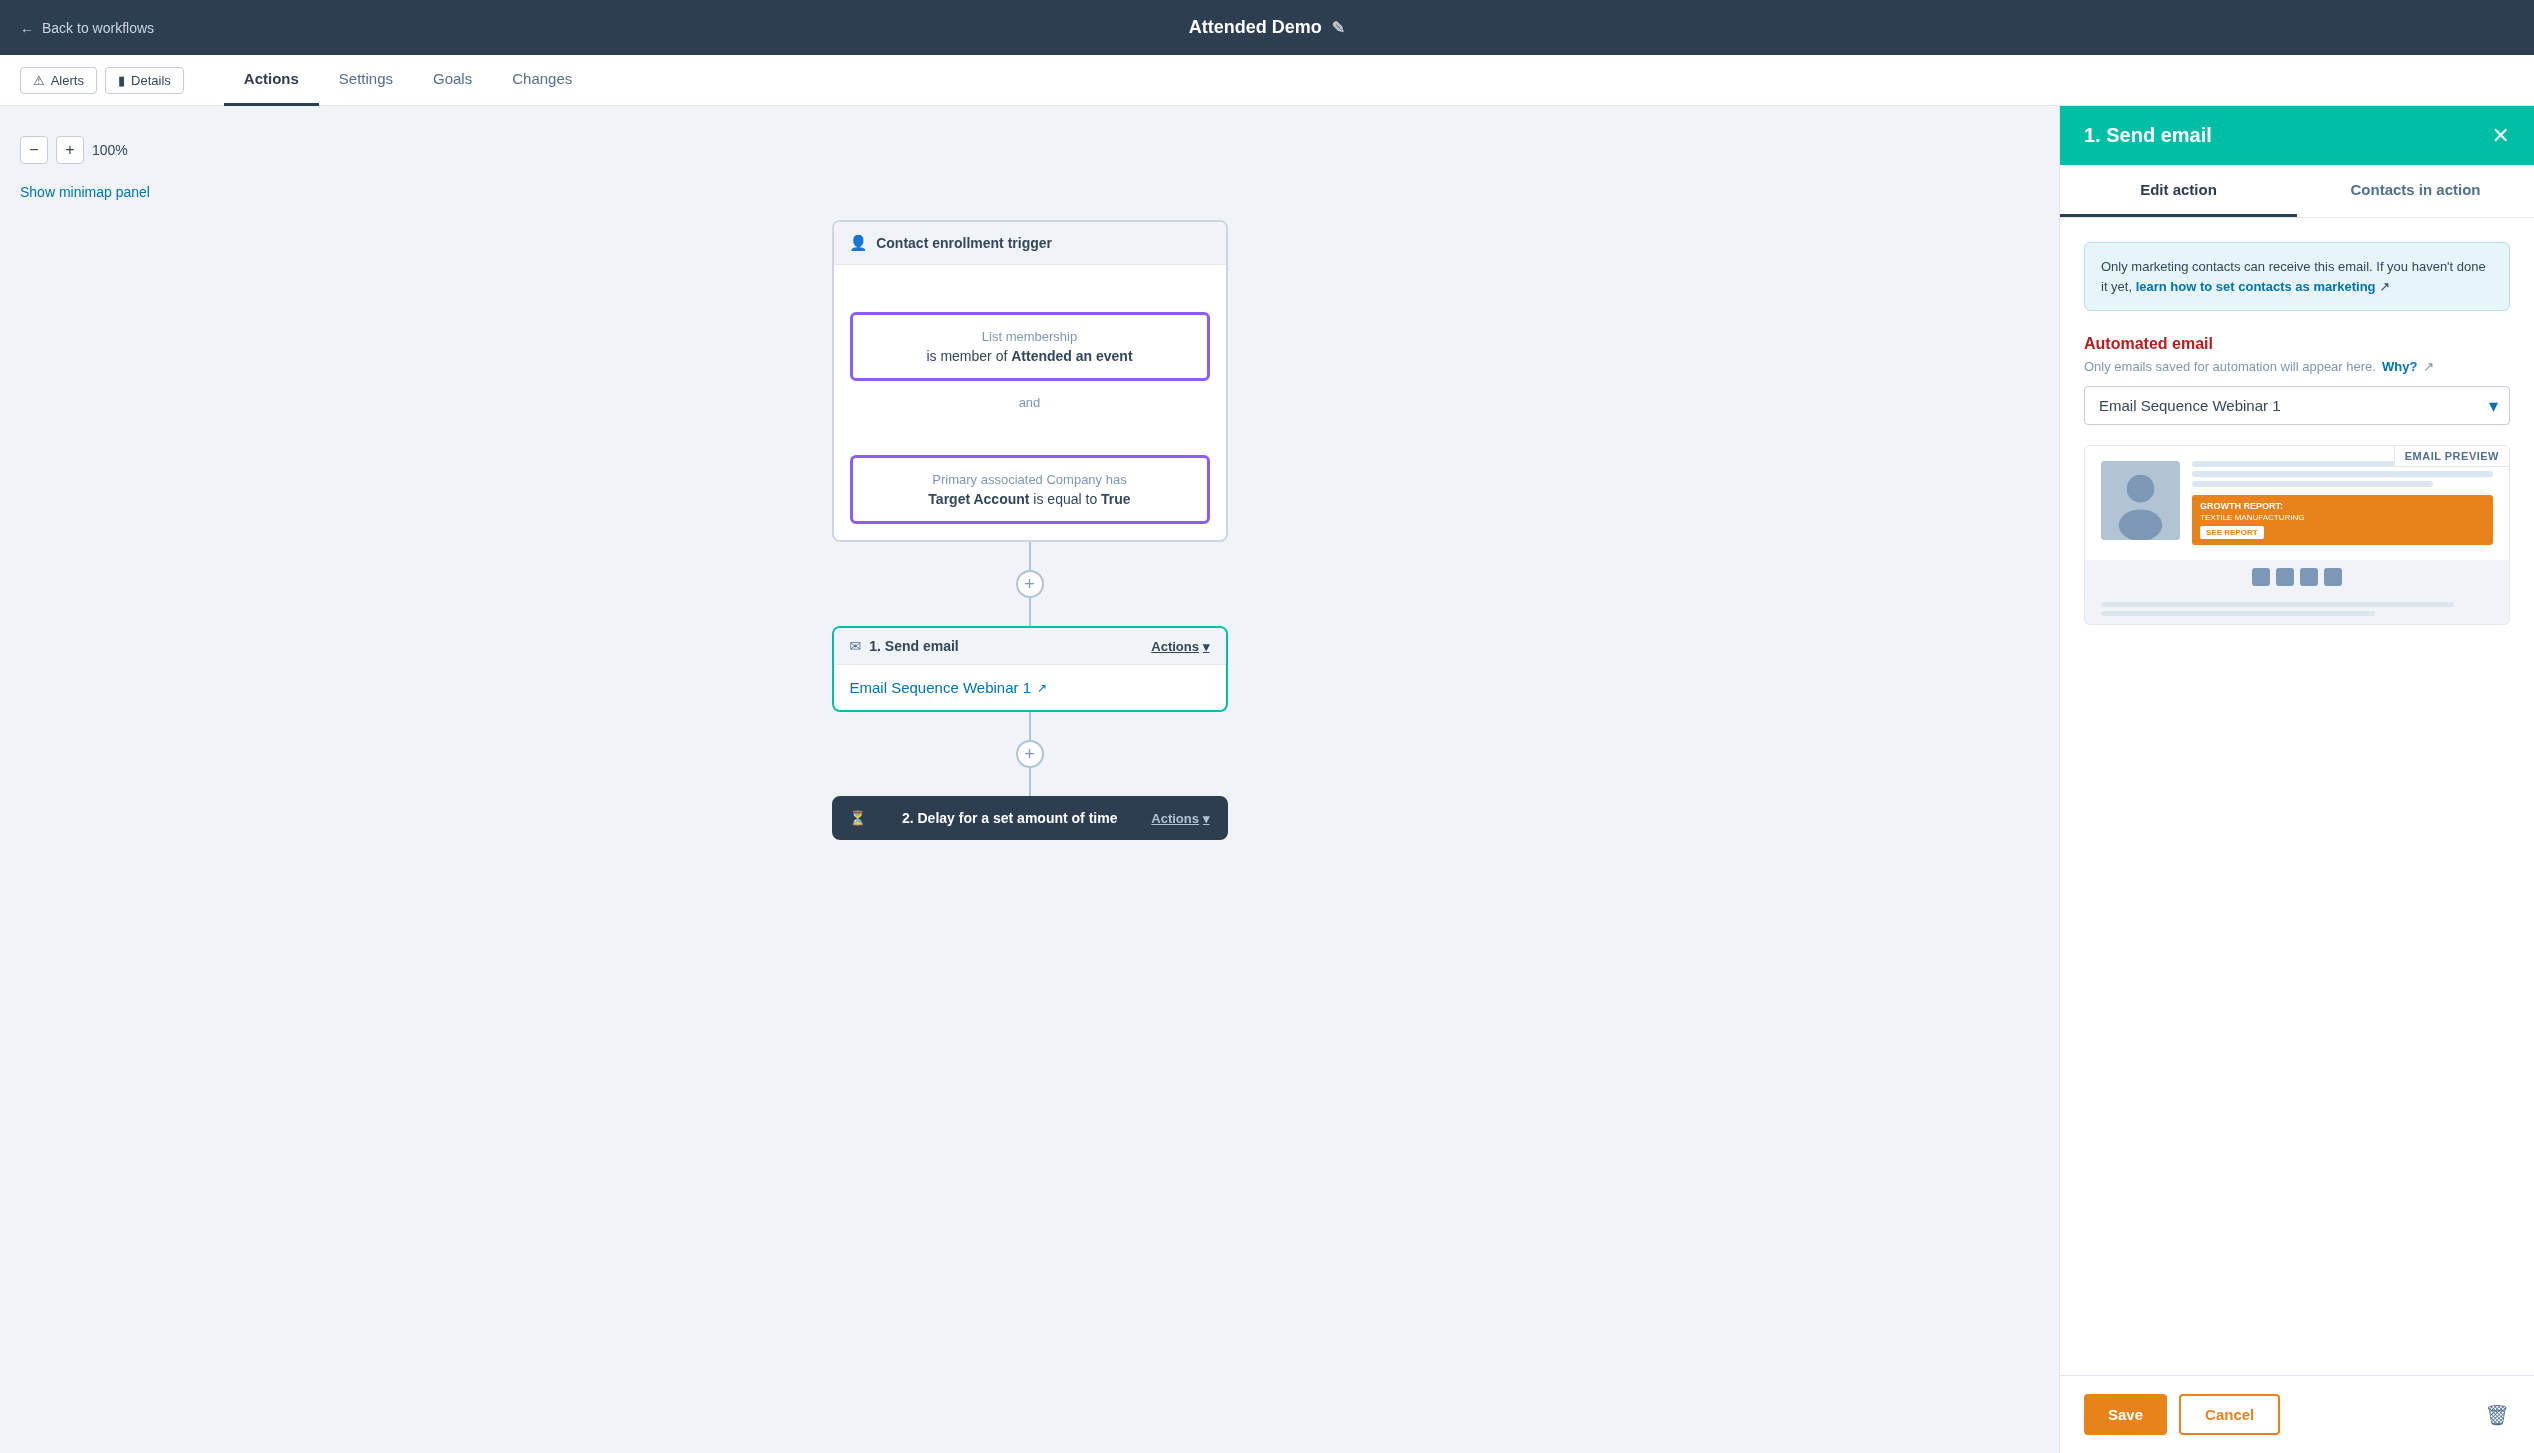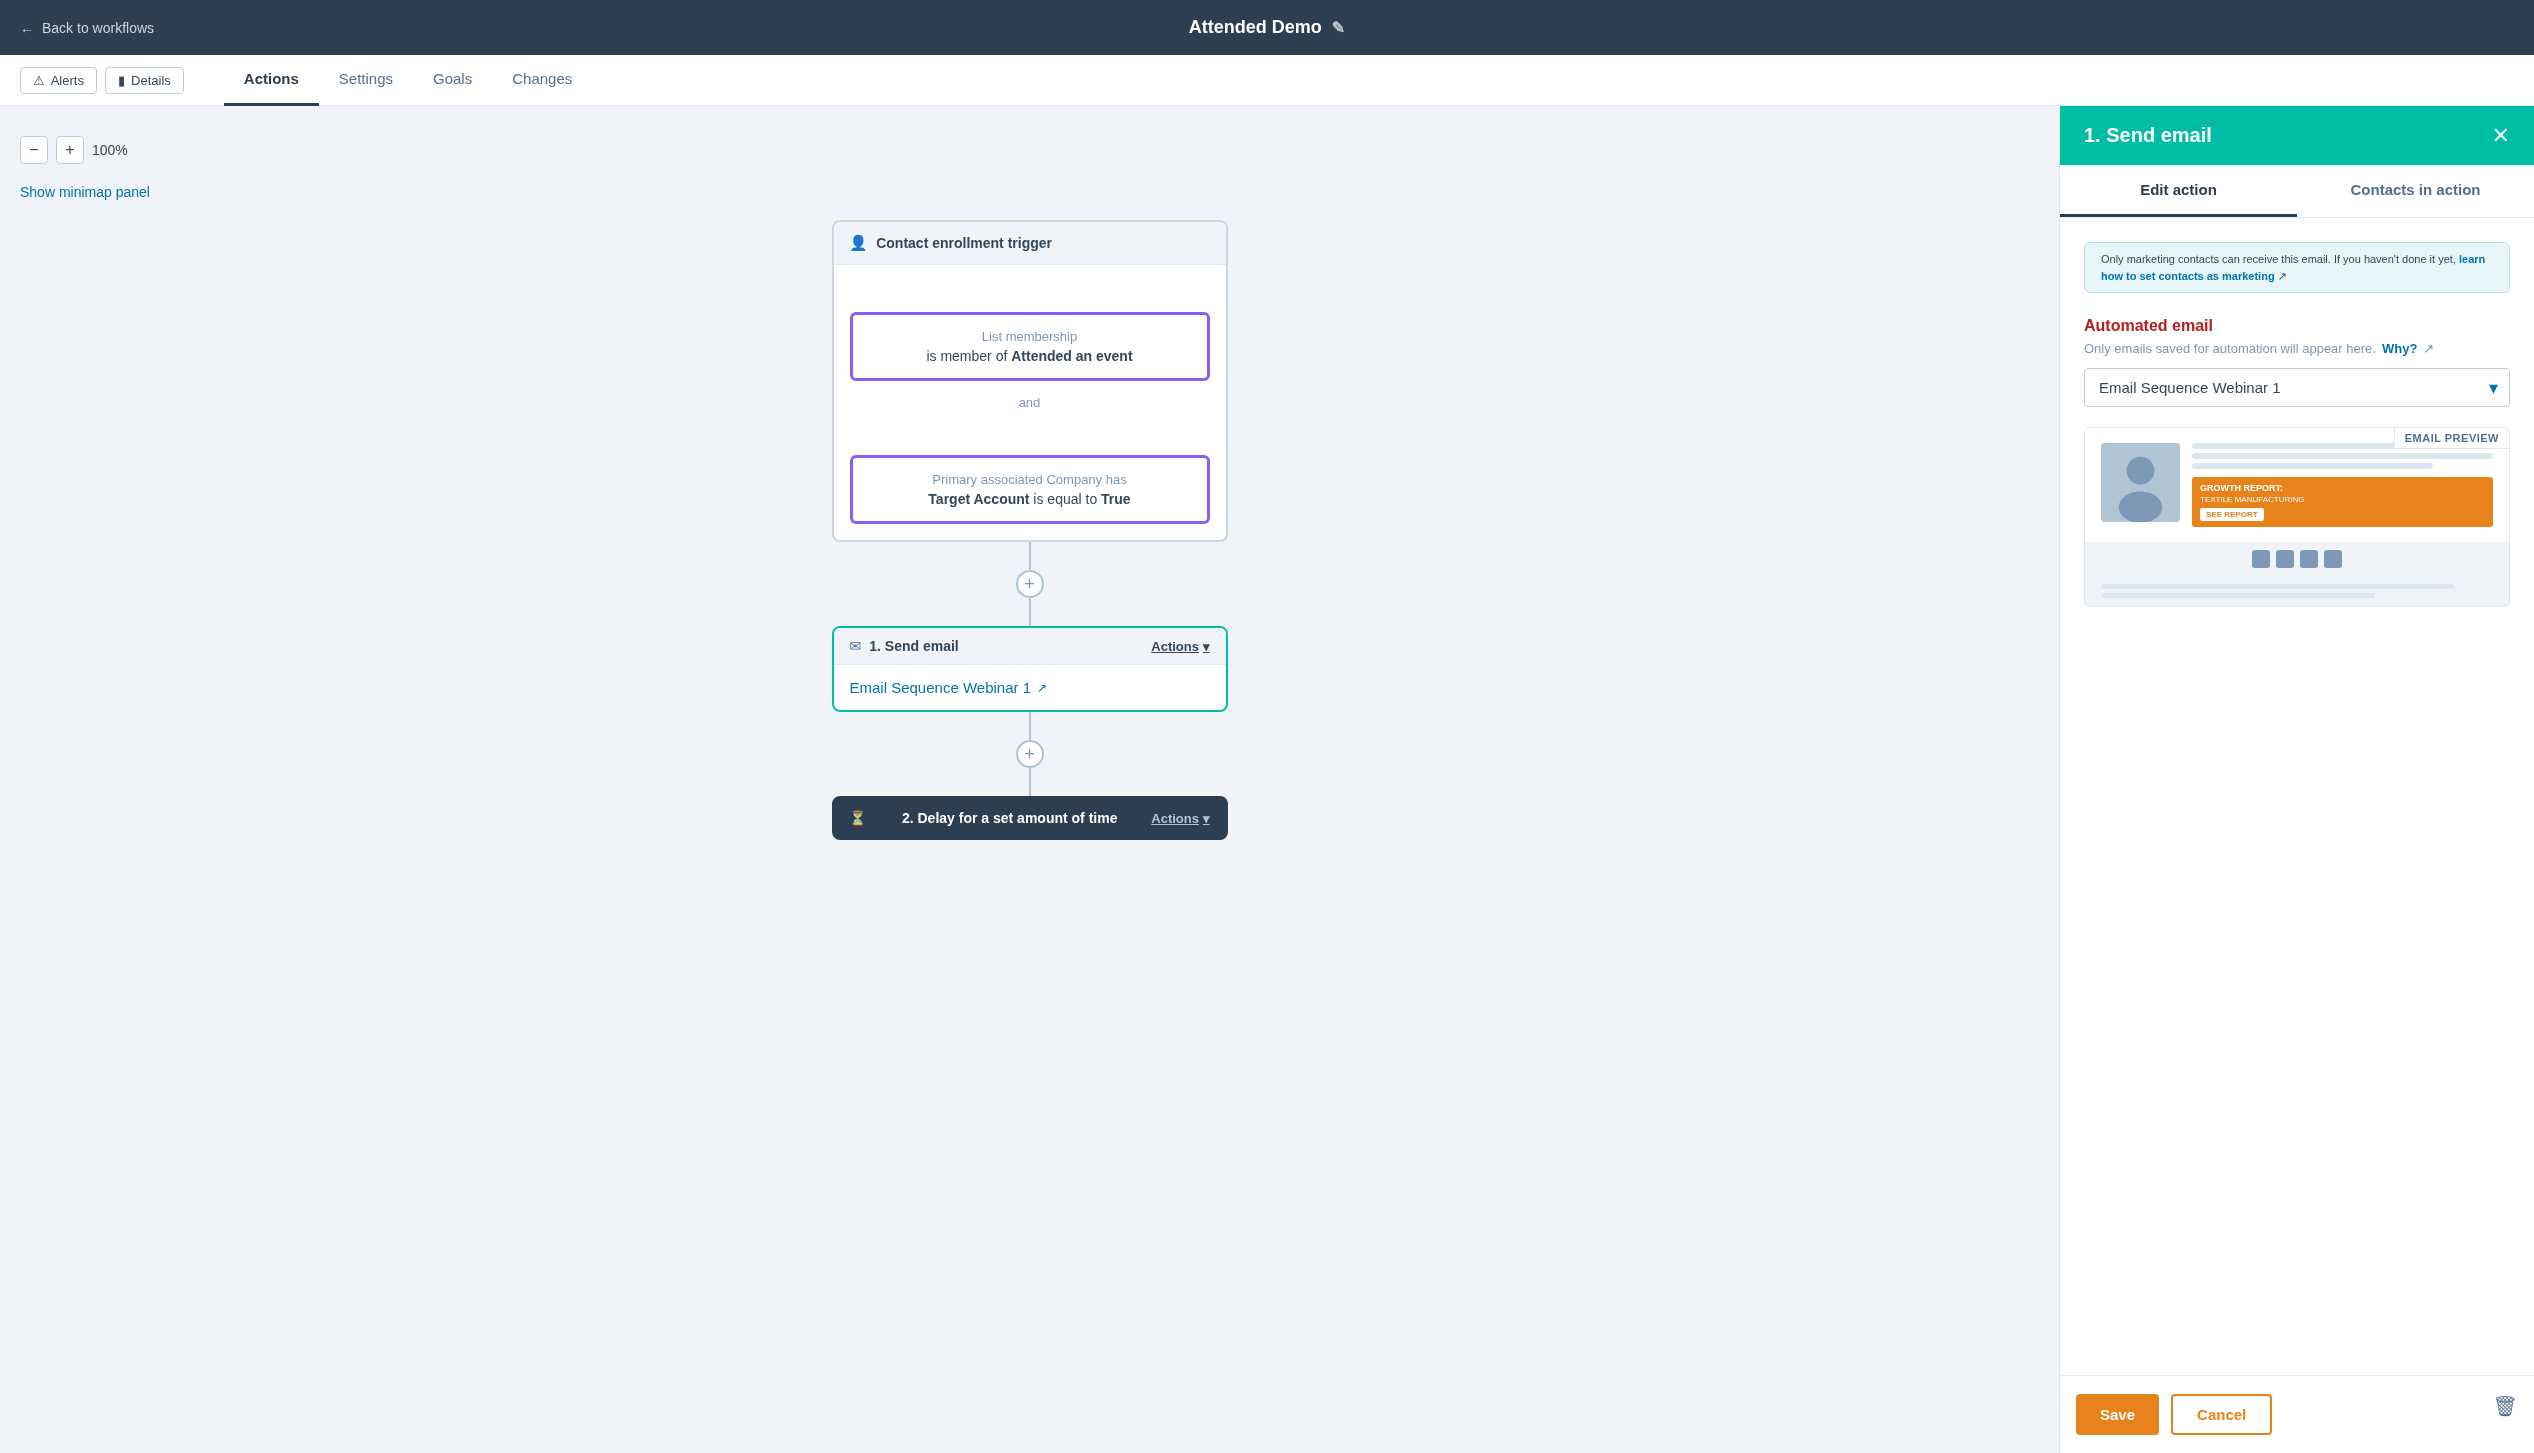--- a/index.html
+++ b/index.html
@@ -322,22 +322,22 @@
       flex: 1;
       overflow-y: auto;
       padding: 24px;
     }
 
     
     .info-box {
       background: #e5f5f8;
       border: 1px solid #b8dfe8;
       border-radius: 6px;
-      padding: 8px 16px;
-      font-size: 11px;
+      padding: 14px 16px;
+      font-size: 13px;
       color: #33475b;
       line-height: 1.5;
       margin-bottom: 24px;
     }
     .info-box a { color: #0073ae; font-weight: 600; text-decoration: none; }
 
     
     .section-title {
       font-size: 16px;
       font-weight: 700;
@@ -468,24 +468,24 @@
       gap: 4px;
     }
     .email-footer-line {
       height: 5px;
       background: #dce6ef;
       border-radius: 3px;
     }
 
     
     .panel-footer {
-      padding: 18px 16px;
+      padding: 18px 24px;
       border-top: 1px solid #e0e7ef;
       display: flex;
-      align-items: flex-start;
+      align-items: center;
       justify-content: space-between;
       flex-shrink: 0;
       margin-top: 24px;
     }
     .panel-footer-left { display: flex; gap: 12px; }
     .btn-save {
       background: #e8821a;
       color: #fff;
       border: none;
       border-radius: 4px;

